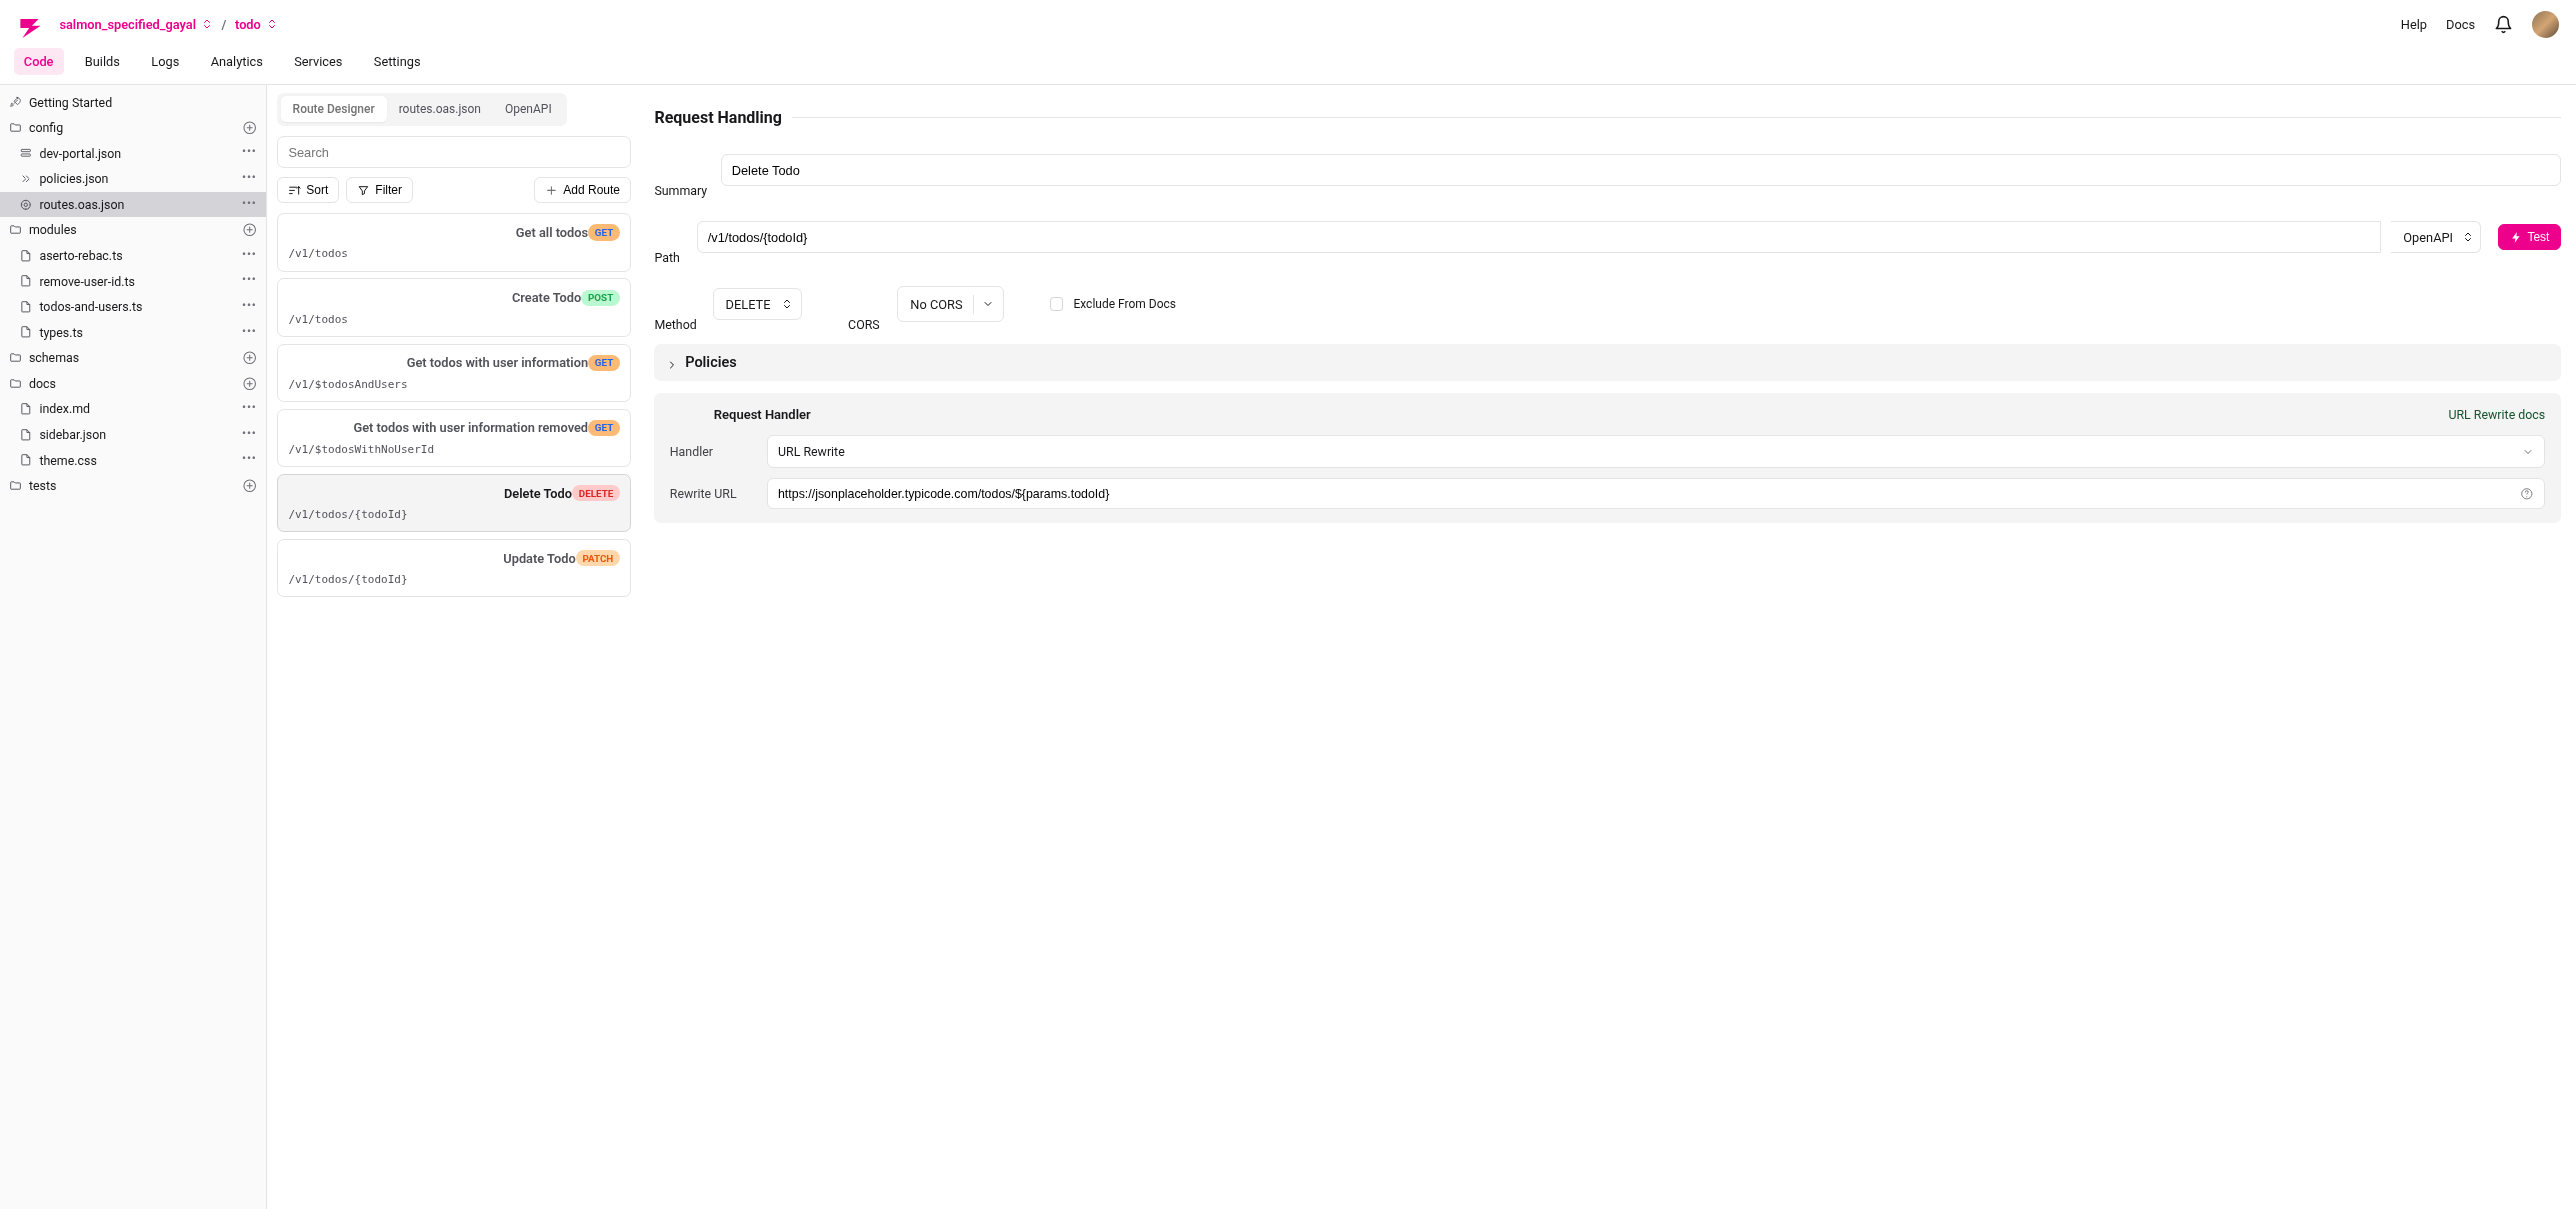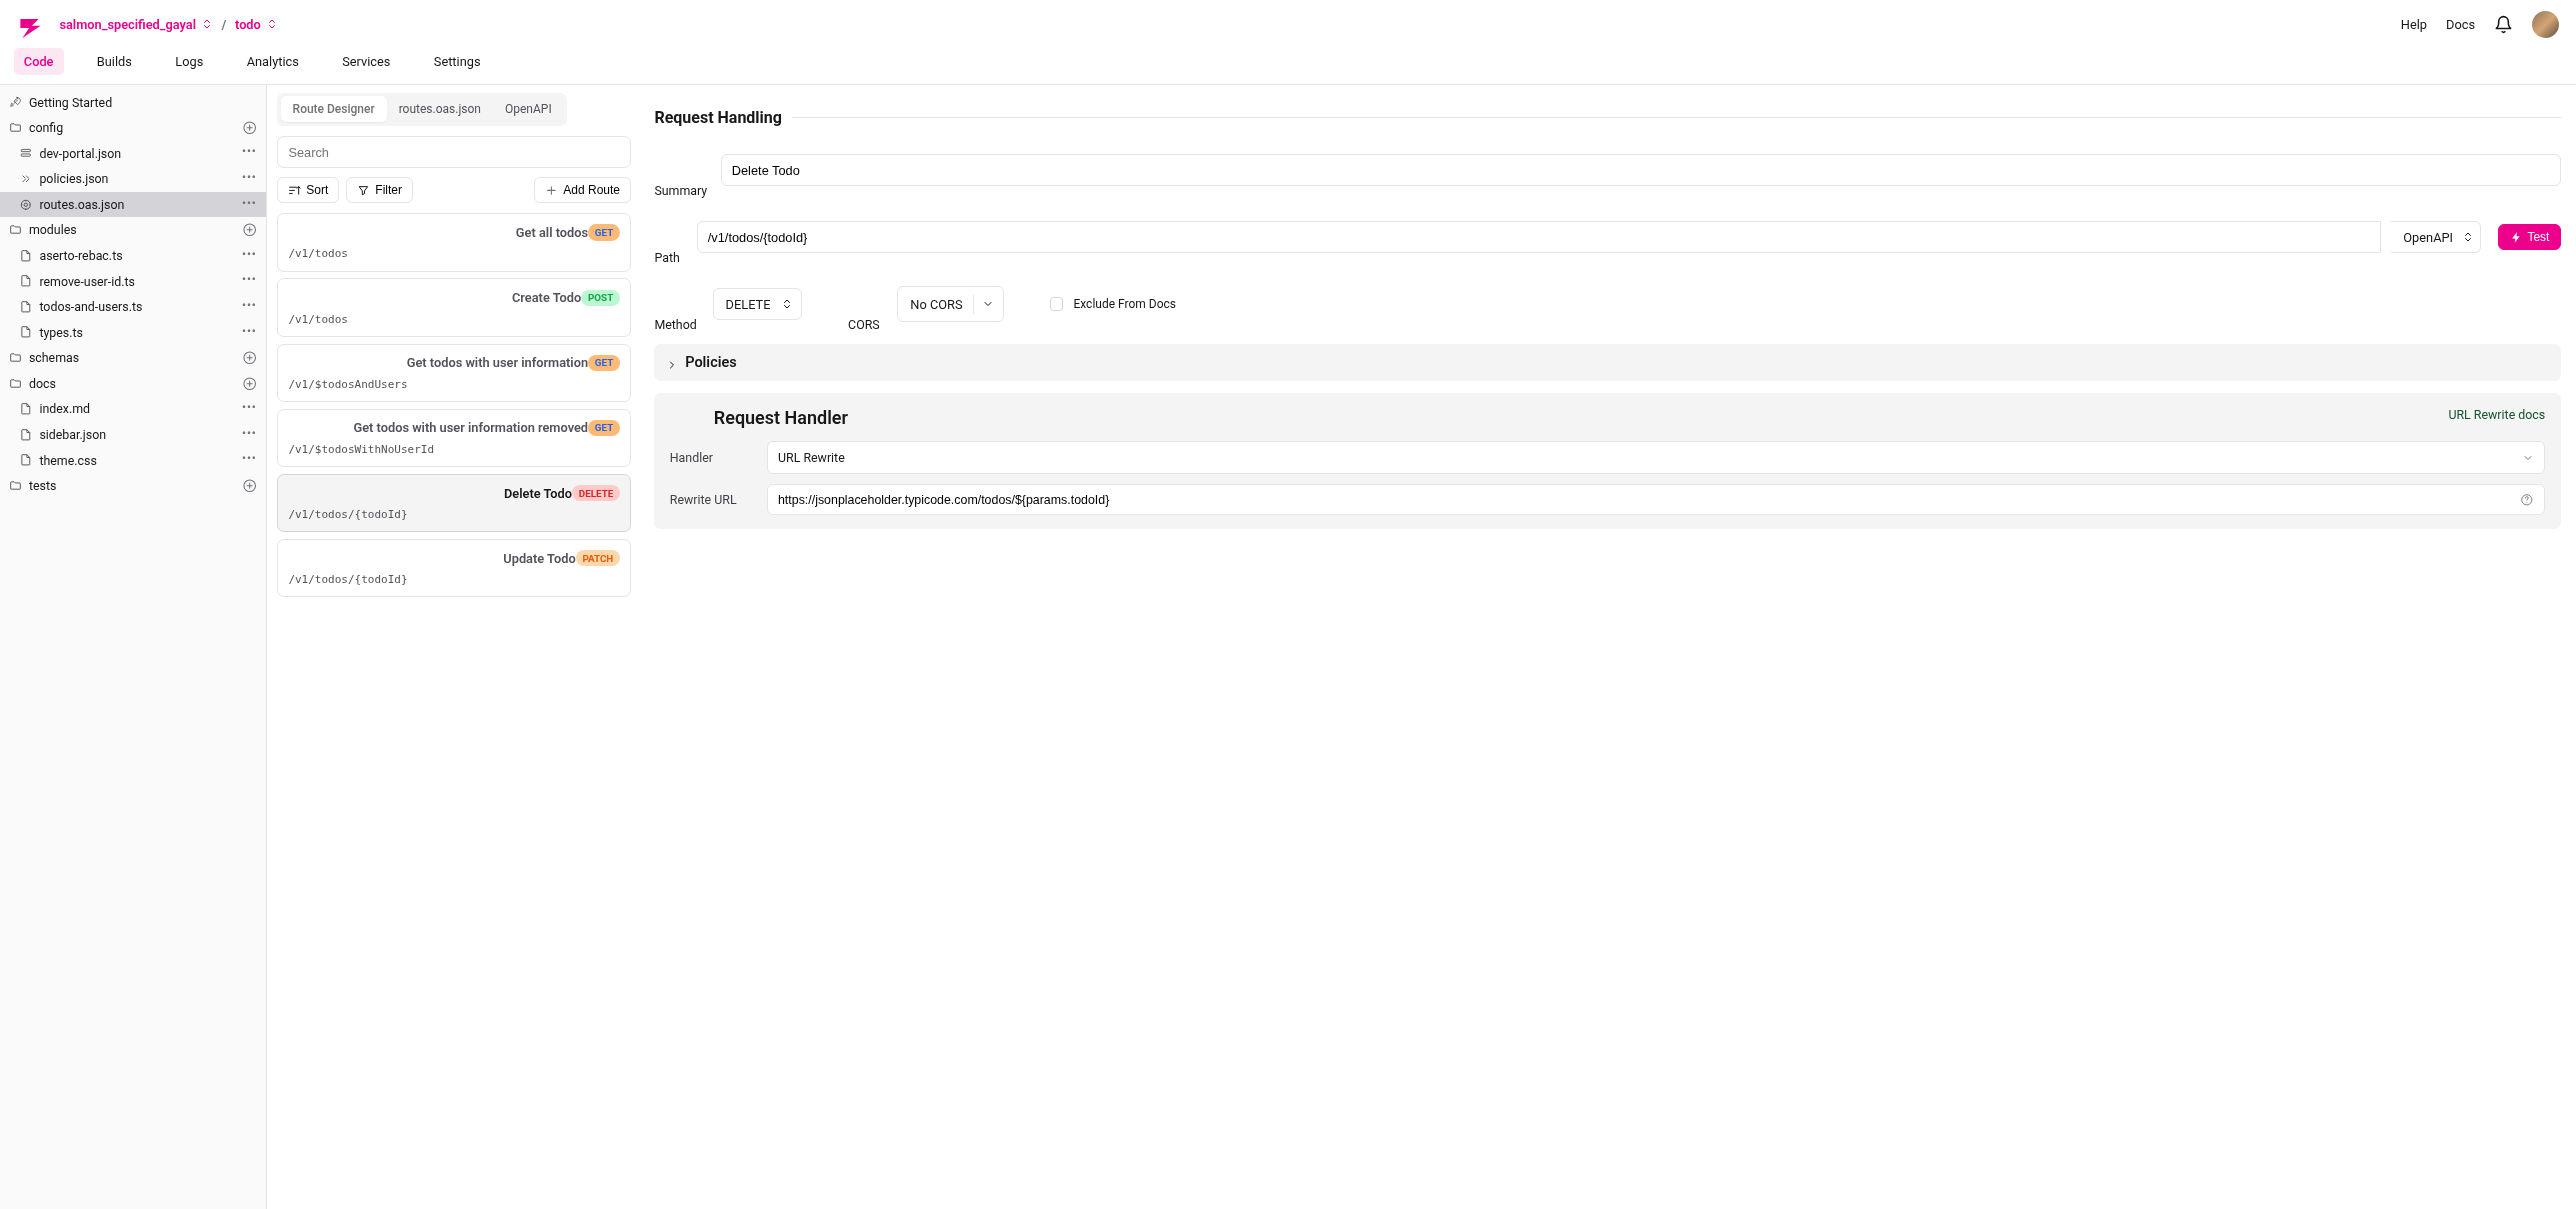--- a/index.html
+++ b/index.html
@@ -53,21 +53,21 @@
 .avatar {
   width: 27px;
   height: 27px;
   border-radius: 50%;
   background: linear-gradient(135deg, #8b7355 0%, #d4a574 50%, #5a4a3a 100%);
 }
 
 
 .tabnav {
   display: flex;
-  gap: 23px;
+  gap: 11px;
   padding: 0 13.6px 8.5px;
   border-bottom: 0.9px solid #e4e4e7;
 }
 .tabnav-item {
   padding: 6px 10.2px;
   font-size: 12.8px;
   color: #18181b;
   border-radius: 5.1px;
   cursor: pointer;
 }
@@ -264,21 +264,21 @@
   margin-bottom: 12px;
   cursor:pointer;
 }
 .policies-bar h3 { font-size: 14.5px; font-weight: 600; }
 .handler-box {
   background: #f4f4f5;
   border-radius: 6.8px;
   padding: 13.6px 15.4px;
 }
 .handler-head { display: flex; justify-content: space-between; margin-bottom: 13.6px; }
-.handler-head .title { font-weight: 600; font-size: 18px; padding-left: 44px; }
+.handler-head .title { font-weight: 600; font-size: 13px; padding-left: 44px; }
 .handler-head .link { color: #14532d; font-size: 12.4px; cursor:pointer;}
 .handler-row {
   display: flex;
   align-items: center;
   gap: 12px;
   margin-bottom: 10.2px;
 }
 .handler-label { width: 85px; font-size: 12.4px; color: #3f3f46; }
 .handler-input {
   flex: 1;

